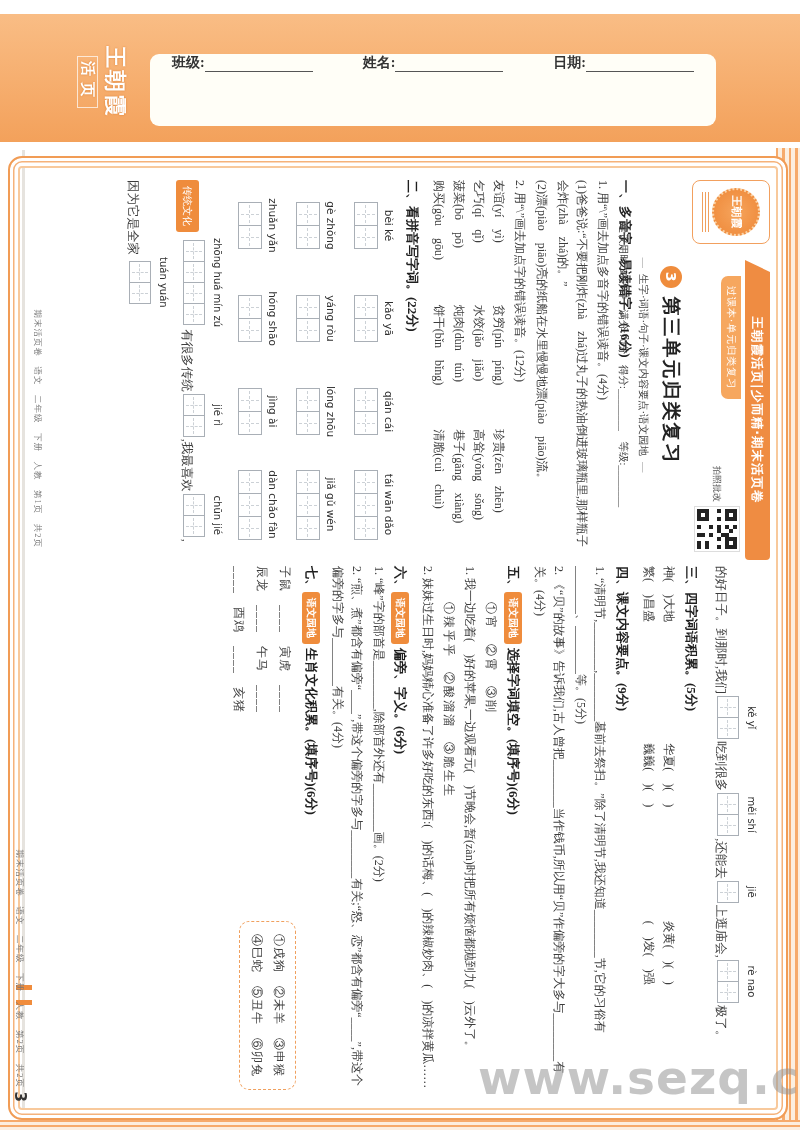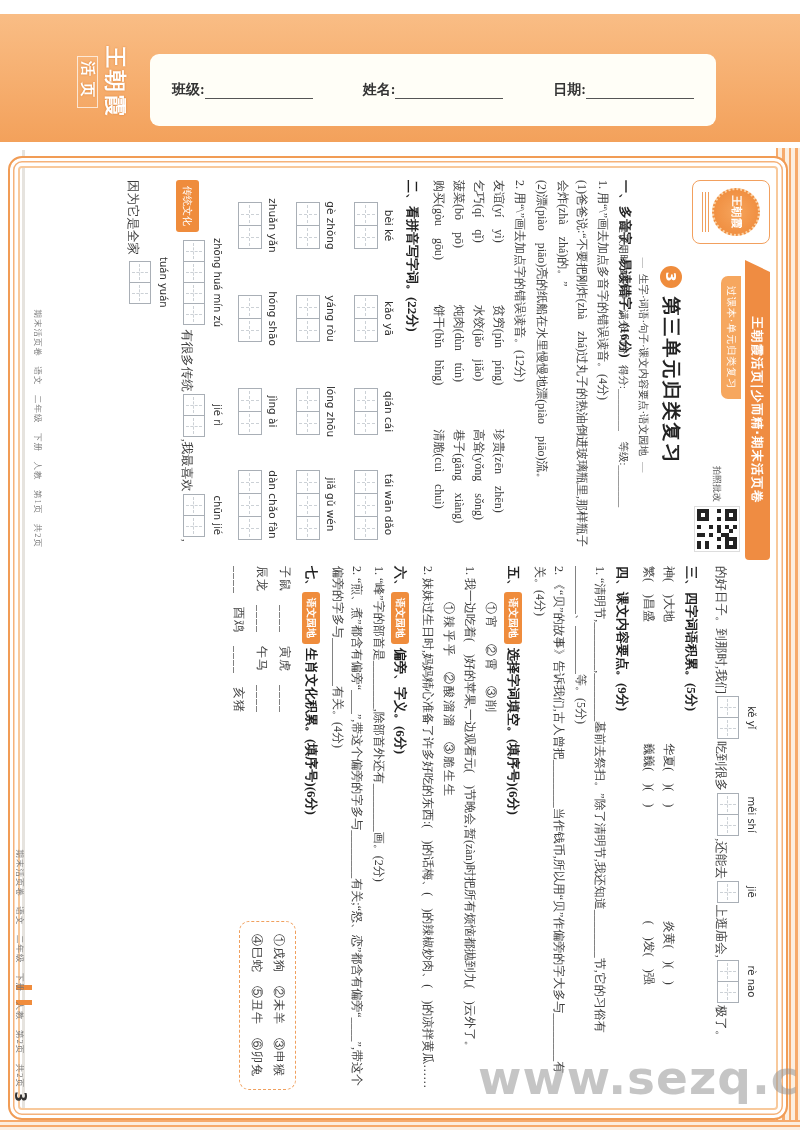--- a/index.html
+++ b/index.html
@@ -10,21 +10,21 @@
   
   .header-band{position:absolute;left:0;top:14px;width:800px;height:128px;
     background:linear-gradient(#f9bd85,#f3a15b);}
   .brand{position:absolute;left:58px;top:22px;width:92px;height:92px;
     transform:rotate(90deg);display:flex;flex-direction:column;align-items:center;justify-content:center;
     color:#fff;text-shadow:0 0 2px #d97b2e;font-family:"DejaVu Sans",sans-serif;}
   .brand-l1{font-size:22px;font-weight:bold;letter-spacing:2px;}
   .brand-l2{font-size:15px;font-weight:bold;letter-spacing:6px;border:1px solid rgba(255,255,255,.7);
     padding:0 4px;margin-top:2px;}
   .info-box{position:absolute;left:150px;top:40px;width:566px;height:72px;background:#fffef7;
-    border-radius:9px;display:flex;align-items:center;justify-content:space-between;padding:0 22px;box-sizing:border-box;}
+    border-radius:9px;display:flex;align-items:flex-start;justify-content:space-between;padding:0 22px;box-sizing:border-box;}
   .field{display:flex;align-items:flex-end;}
   .flabel{font-size:14px;color:#333;font-weight:bold;}
   .fline{display:inline-block;width:108px;border-bottom:1.5px solid #555;height:16px;}
   
   .right-waves{position:absolute;right:0;top:148px;bottom:0;width:24px;
     background:repeating-linear-gradient(to right,#f6ab6c 0 2.5px,#fcefe0 2.5px 6.5px);}
   .bottom-waves{position:absolute;left:0;bottom:0;width:800px;height:10px;
     background:repeating-linear-gradient(#f6ab6c 0 2px,#fcefe0 2px 5px);}
   .paper-frame{position:absolute;left:8px;top:156px;width:776px;height:960px;border-radius:14px;
     border:2px solid #f19c55;

